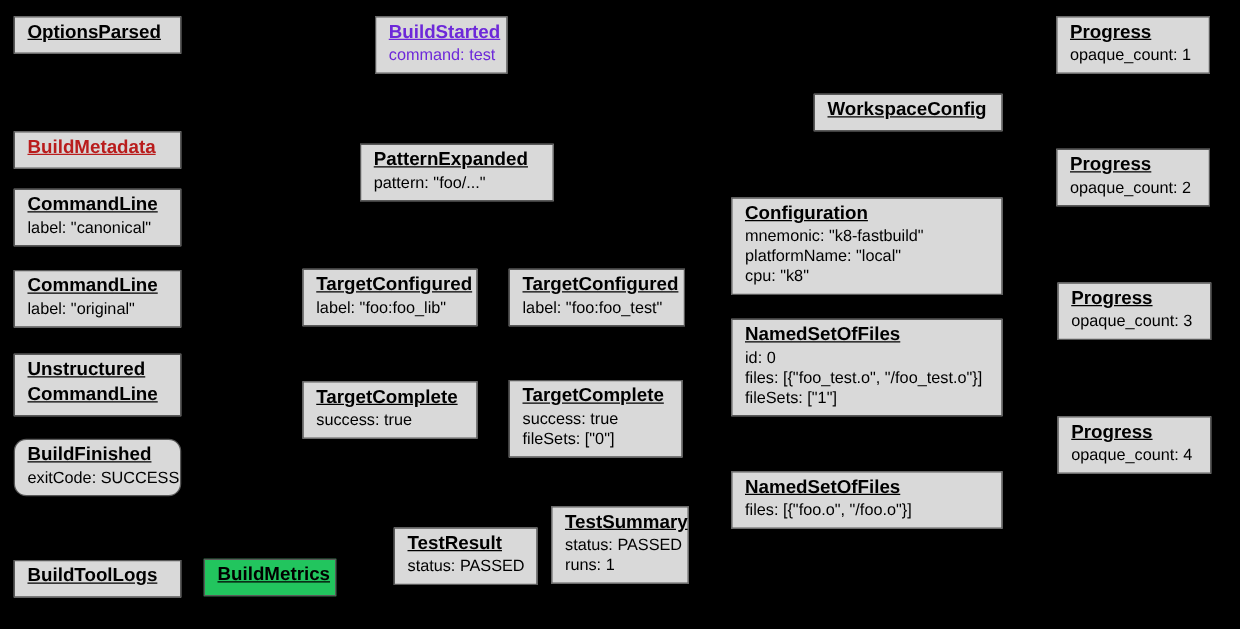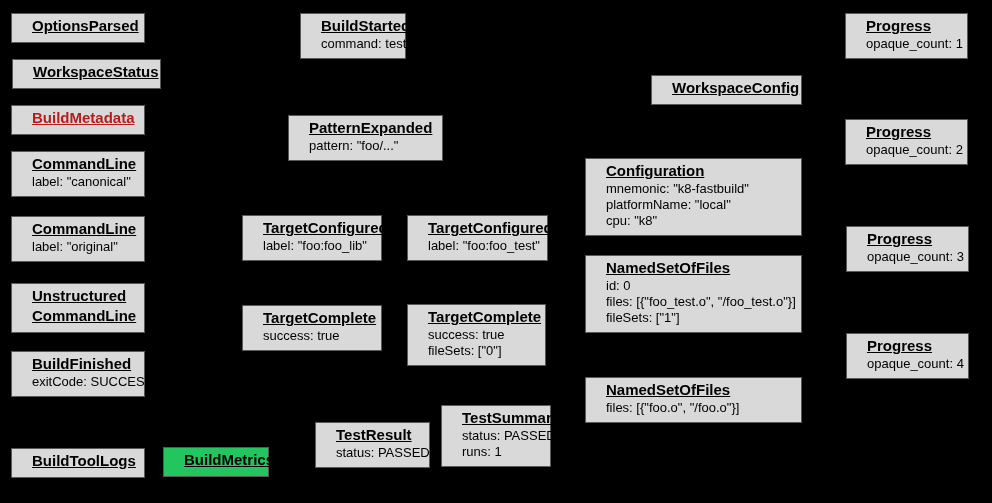--- a/index.html
+++ b/index.html
@@ -14,21 +14,21 @@
     background: #000000;
     overflow: hidden;
     font-family: "Liberation Sans", "DejaVu Sans", sans-serif;
   }
   .node {
     position: absolute;
     box-sizing: border-box;
     background: #d9d9d9;
     border: 1px solid #595959;
     color: #000000;
-    padding: 2px 6px 6px 20px;
+    padding: 2px 6px 6px 10px;
   }
   .node-title {
     font-size: 15px;
     font-weight: bold;
     line-height: 20px;
     text-decoration: underline;
     white-space: nowrap;
   }
   .node-detail {
     font-size: 13px;
@@ -36,49 +36,46 @@
     white-space: nowrap;
   }
 </style>
 </head>
 <body>
 
 <div id="canvas" style="background: rgb(0, 0, 0);">
     <div class="node" style="left: 11px; top: 13px; width: 134px; background: rgb(217, 217, 217); border-color: rgb(89, 89, 89); color: rgb(0, 0, 0);">
       <div class="node-title">OptionsParsed</div>
     </div>
-    <div class="node" style="left: 12px; top: 59px; width: 149px; background: rgb(217, 217, 217); border-color: rgb(89, 89, 89); color: rgb(0, 0, 0);">
-      <div class="node-title">WorkspaceStatus</div>
-    </div>
     <div class="node" style="left: 11px; top: 105px; width: 134px; background: rgb(217, 217, 217); border-color: rgb(89, 89, 89); color: #b91c1c;">
       <div class="node-title">BuildMetadata</div>
     </div>
     <div class="node" style="left: 11px; top: 151px; width: 134px; background: rgb(217, 217, 217); border-color: rgb(89, 89, 89); color: rgb(0, 0, 0);">
       <div class="node-title">CommandLine</div>
       <div class="node-detail">label: "canonical"</div>
     </div>
     <div class="node" style="left: 11px; top: 216px; width: 134px; background: rgb(217, 217, 217); border-color: rgb(89, 89, 89); color: rgb(0, 0, 0);">
       <div class="node-title">CommandLine</div>
       <div class="node-detail">label: "original"</div>
     </div>
     <div class="node" style="left: 11px; top: 283px; width: 134px; background: rgb(217, 217, 217); border-color: rgb(89, 89, 89); color: rgb(0, 0, 0);">
       <div class="node-title">Unstructured</div>
       <div class="node-title">CommandLine</div>
     </div>
-    <div class="node" style="left: 11px; top: 351px; width: 134px; background: rgb(217, 217, 217); border-color: rgb(89, 89, 89); color: rgb(0, 0, 0);">
+    <div class="node" style="left: 11px; top: 351px; width: 134px; background: rgb(217, 217, 217); border-color: rgb(89, 89, 89); color: rgb(0, 0, 0); border-radius: 10px;">
       <div class="node-title">BuildFinished</div>
       <div class="node-detail">exitCode: SUCCESS</div>
     </div>
     <div class="node" style="left: 11px; top: 448px; width: 134px; background: rgb(217, 217, 217); border-color: rgb(89, 89, 89); color: rgb(0, 0, 0);">
       <div class="node-title">BuildToolLogs</div>
     </div>
     <div class="node" style="left: 163px; top: 447px; width: 106px; background: #22c55e; border-color: rgb(89, 89, 89); color: rgb(0, 0, 0);">
       <div class="node-title">BuildMetrics</div>
     </div>
-    <div class="node" style="left: 300px; top: 13px; width: 106px; background: rgb(217, 217, 217); border-color: rgb(89, 89, 89); color: #000000;">
+    <div class="node" style="left: 300px; top: 13px; width: 106px; background: rgb(217, 217, 217); border-color: rgb(89, 89, 89); color: #6d28d9;">
       <div class="node-title">BuildStarted</div>
       <div class="node-detail">command: test</div>
     </div>
     <div class="node" style="left: 288px; top: 115px; width: 155px; background: rgb(217, 217, 217); border-color: rgb(89, 89, 89); color: rgb(0, 0, 0);">
       <div class="node-title">PatternExpanded</div>
       <div class="node-detail">pattern: "foo/..."</div>
     </div>
     <div class="node" style="left: 242px; top: 215px; width: 140px; background: rgb(217, 217, 217); border-color: rgb(89, 89, 89); color: rgb(0, 0, 0);">
       <div class="node-title">TargetConfigured</div>
       <div class="node-detail">label: "foo:foo_lib"</div>

